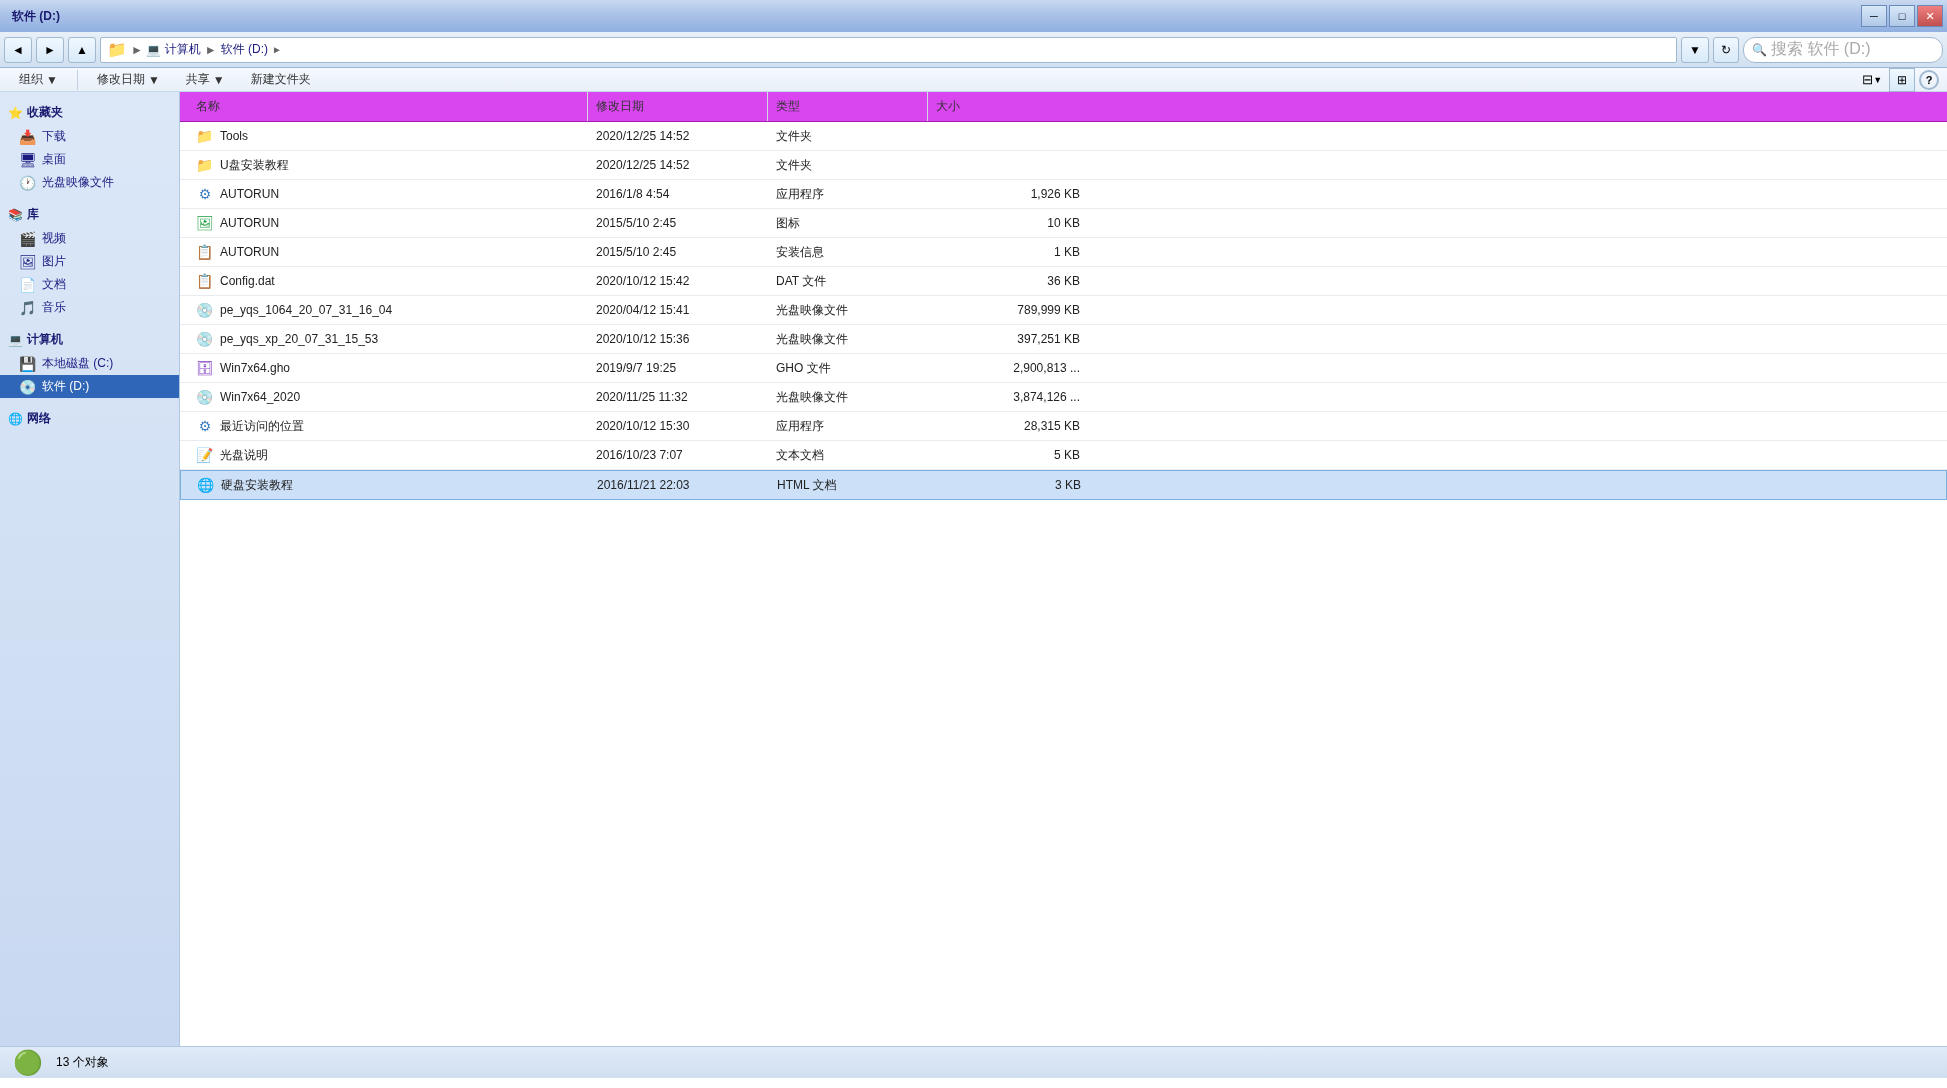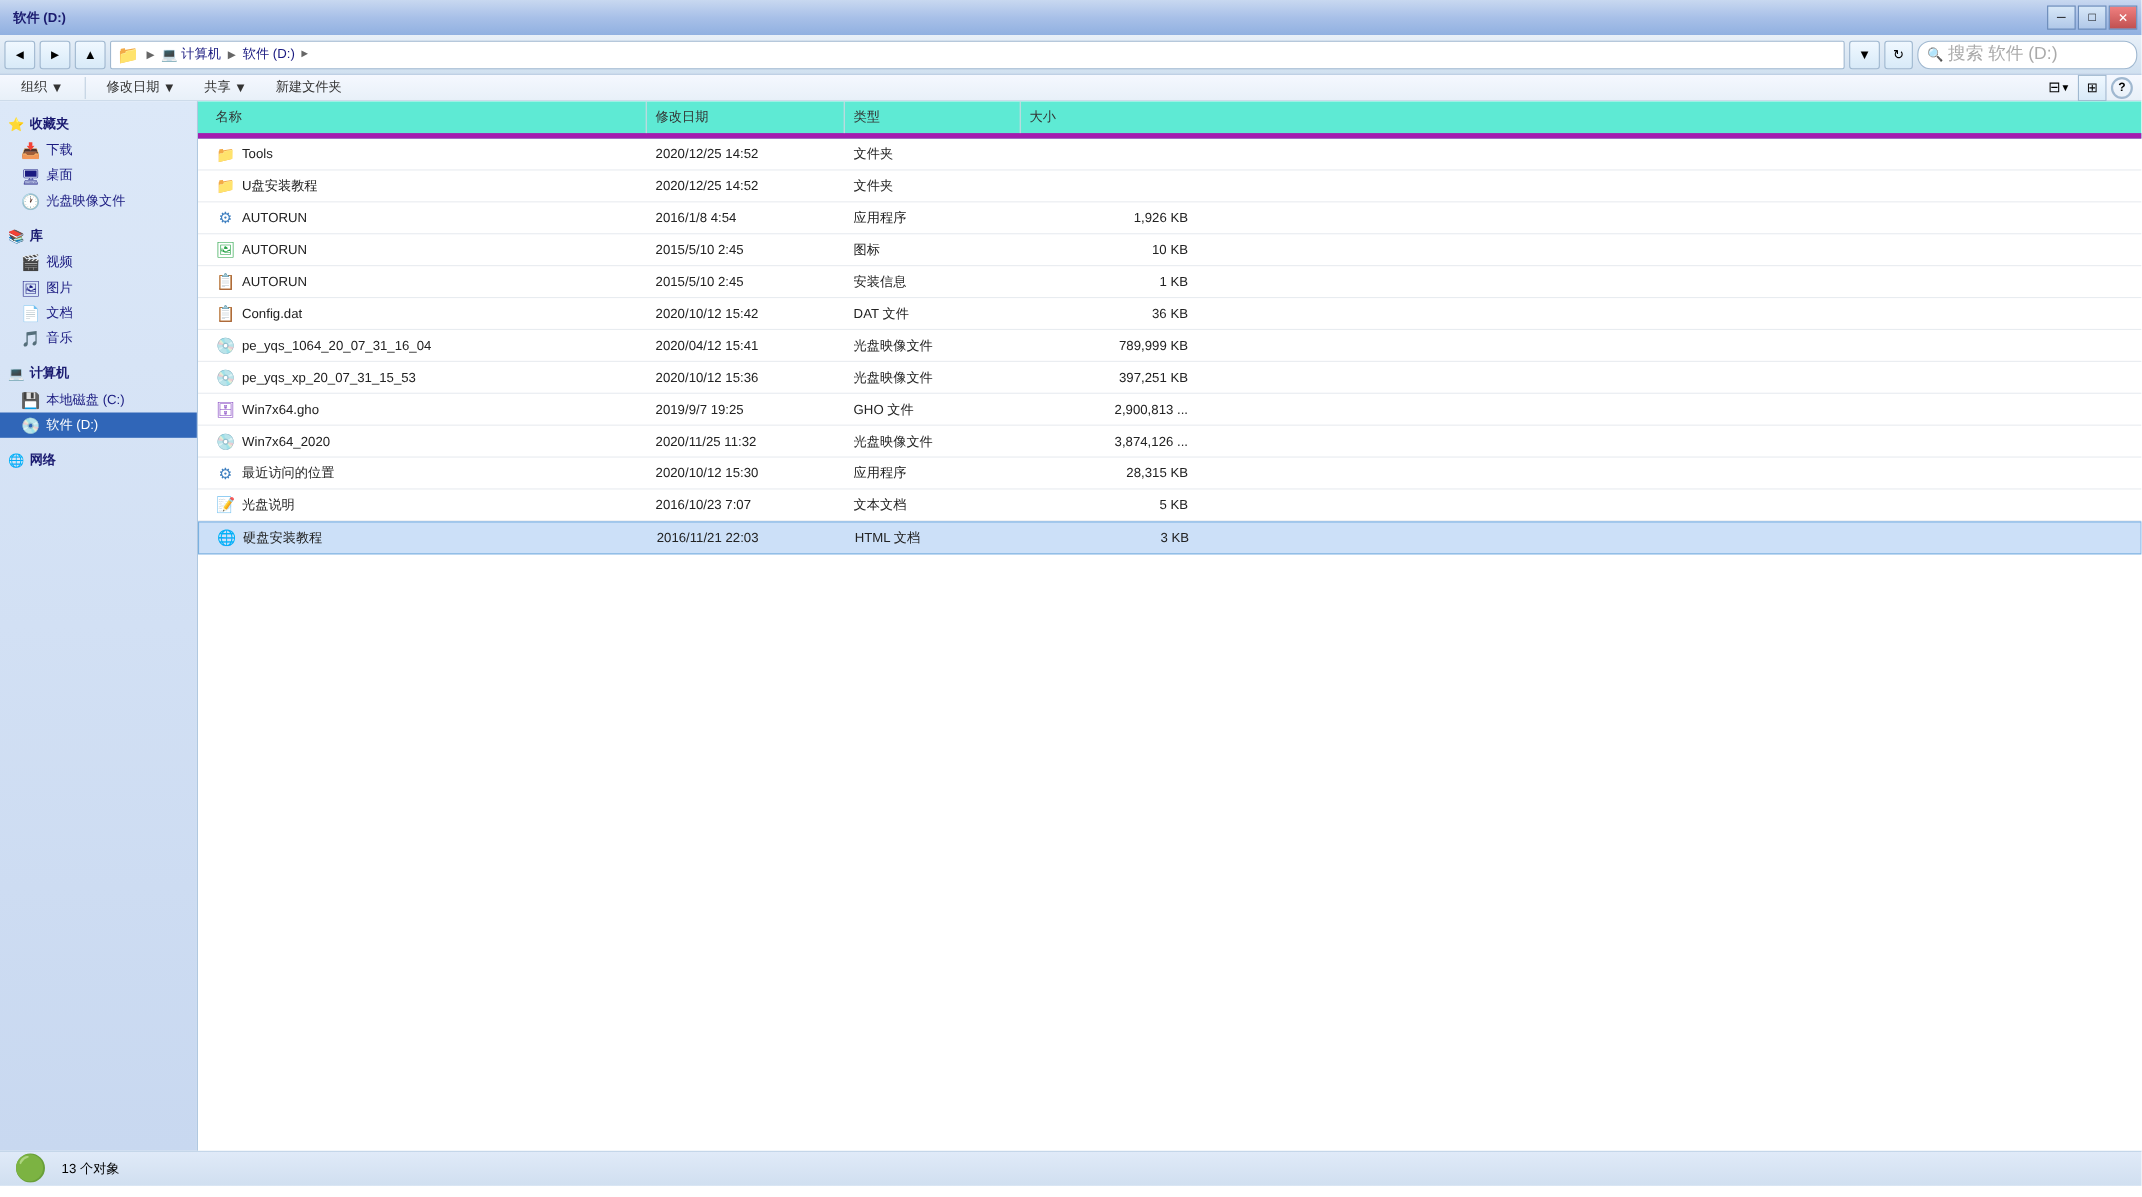--- a/index.html
+++ b/index.html
@@ -213,22 +213,22 @@
 
     
     .file-list-area {
       flex: 1;
       background: #fff;
       overflow-y: auto;
     }
     .file-list-header {
       display: grid;
       grid-template-columns: 400px 180px 160px 160px;
-      border-bottom: 5px solid #a21caf;
-      background: #5eead4;
+      border-bottom: 1px solid #a21caf;
+      background: #d946ef;
       padding: 0 8px;
       position: sticky;
       top: 0;
       z-index: 10;
       font-family: Liberation Serif, serif;
     }
     .file-list-header-cell {
       padding: 6px 8px;
       font-size: 12px;
       color: #333;

